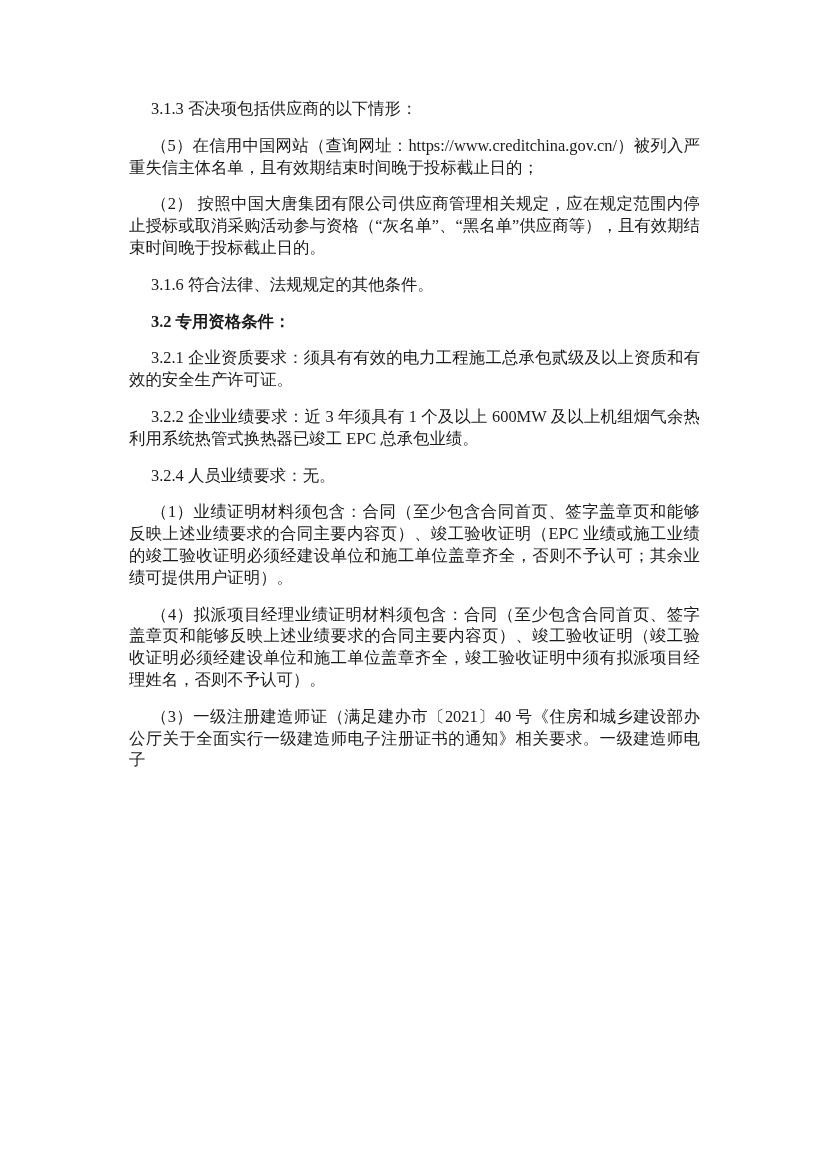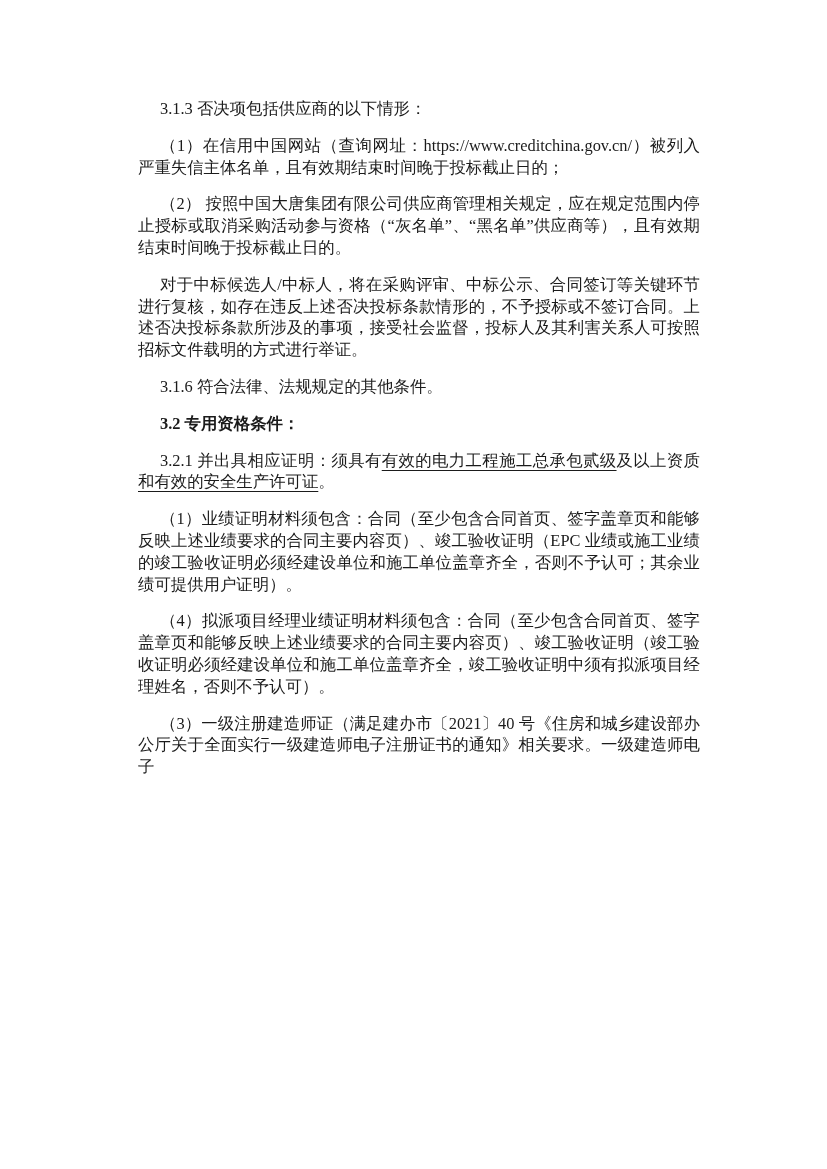--- a/index.html
+++ b/index.html
@@ -20,41 +20,41 @@
     top: 98px;
     width: 574px;
     font-family: "Liberation Serif", "DejaVu Serif", serif;
     font-size: 16.4px;
     line-height: 21.8px;
     color: #1b1b1b;
     text-align: justify;
     text-justify: inter-ideograph;
   }
   p.para {
-    margin: 0 0 15px 12px;
+    margin: 0 0 15px 3px;
     text-indent: 22px;
   }
   p.para.bold {
     font-weight: 700;
   }
   .u {
-    text-decoration: underline;
     text-underline-offset: 4px;
     text-decoration-thickness: 1px;
   }
 </style>
 </head>
 <body>
 
 <div class="page">
   <div class="content" id="content">
       <p class="para"><span>3.1.3 否决项包括供应商的以下情形：</span></p>
-      <p class="para"><span>（1）在信用中国网站（查询网址：https://www.creditchina.gov.cn/）被列入严重失信主体名单，且有效期结束时间晚于投标截止日的；</span></p>
+      <p class="para"><span>（5）在信用中国网站（查询网址：https://www.creditchina.gov.cn/）被列入严重失信主体名单，且有效期结束时间晚于投标截止日的；</span></p>
       <p class="para"><span>（2） 按照中国大唐集团有限公司供应商管理相关规定，应在规定范围内停止授标或取消采购活动参与资格（“灰名单”、“黑名单”供应商等），且有效期结束时间晚于投标截止日的。</span></p>
-      <p class="para"><span>对于中标候选人/中标人，将在采购评审、中标公示、合同签订等关键环节进行复核，如存在违反上述否决投标条款情形的，不予授标或不签订合同。上述否决投标条款所涉及的事项，接受社会监督，投标人及其利害关系人可按照招标文件载明的方式进行举证。</span></p>
       <p class="para"><span>3.1.6 符合法律、法规规定的其他条件。</span></p>
       <p class="para bold"><span>3.2 专用资格条件：</span></p>
-      <p class="para"><span>3.2.1 并出具相应证明：须具有</span><span class="u">有效的电力工程施工总承包贰级</span><span>及以上资质</span><span class="u">和有效的安全生产许可证</span><span>。</span></p>
+      <p class="para"><span>3.2.1 企业资质要求：须具有</span><span class="u">有效的电力工程施工总承包贰级</span><span>及以上资质</span><span class="u">和有效的安全生产许可证</span><span>。</span></p>
+      <p class="para"><span>3.2.2 企业业绩要求：</span><span class="u">近 3 年须具有 1 个及以上 600MW 及以上机组烟气余热利用系统热管式换热器已竣工 EPC 总承包业绩。&nbsp;&nbsp;</span></p>
+      <p class="para"><span>3.2.4 人员业绩要求：</span><span class="u">无。&nbsp;</span></p>
       <p class="para"><span>（1）业绩证明材料须包含：合同（至少包含合同首页、签字盖章页和能够反映上述业绩要求的合同主要内容页）、竣工验收证明（EPC 业绩或施工业绩的竣工验收证明必须经建设单位和施工单位盖章齐全，否则不予认可；其余业绩可提供用户证明）。</span></p>
       <p class="para"><span>（4）拟派项目经理业绩证明材料须包含：合同（至少包含合同首页、签字盖章页和能够反映上述业绩要求的合同主要内容页）、竣工验收证明（竣工验收证明必须经建设单位和施工单位盖章齐全，竣工验收证明中须有拟派项目经理姓名，否则不予认可）。</span></p>
       <p class="para"><span>（3）一级注册建造师证（满足建办市〔2021〕40 号《住房和城乡建设部办公厅关于全面实行一级建造师电子注册证书的通知》相关要求。一级建造师电子</span></p>
     </div>
 </div>
 
 </body></html>

